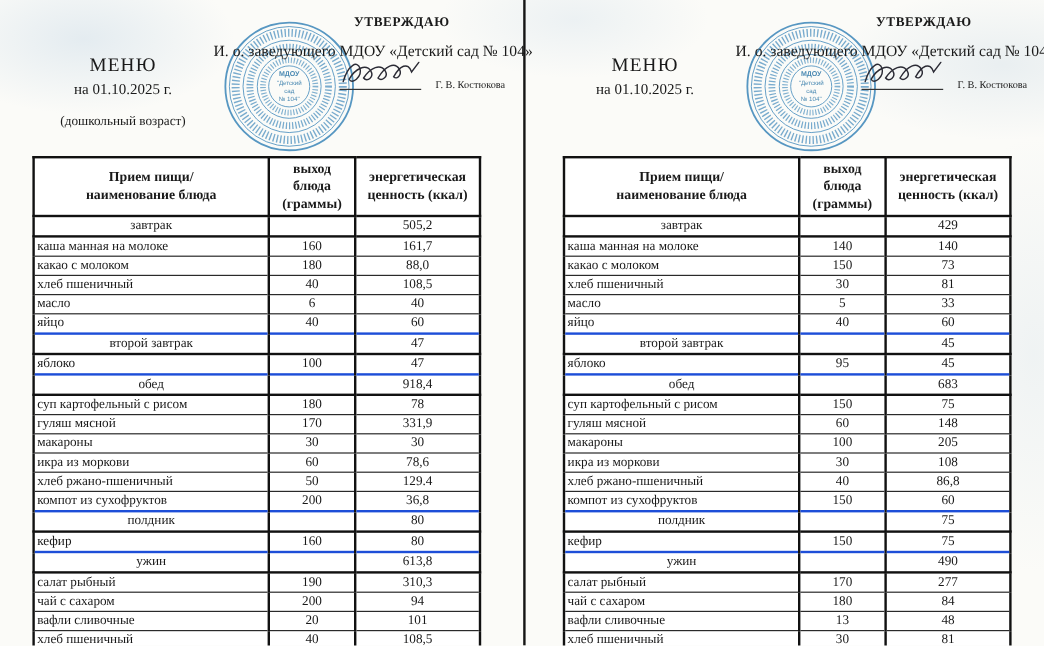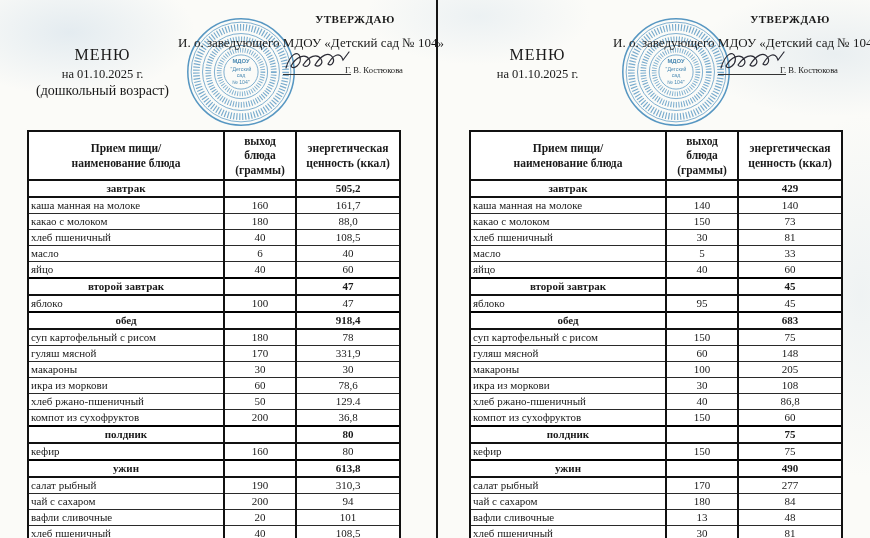--- a/index.html
+++ b/index.html
@@ -21,29 +21,29 @@
   .page.left{left:0;}
   .page.right{left:435px;}
   .page-divider{
     position:absolute;left:436px;top:0;width:2px;height:538px;background:#151515;z-index:5;
   }
 
   
   .menu-block{position:absolute;left:10px;top:44px;width:185px;text-align:center;line-height:1.35;}
   .menu-title{font-size:16px;letter-spacing:1px;}
   .menu-date{font-size:12.5px;}
-  .menu-group{font-size:14px;}
-
-  .approve-label{position:absolute;left:295px;top:13px;width:120px;text-align:center;
+  .menu-group{font-size:11px;margin-top:12px;}
+
+  .approve-label{position:absolute;left:295px;top:13px;width:120px;
     font-size:11px;font-weight:600;letter-spacing:.5px;}
   .approve-position{position:absolute;left:178px;top:35px;width:254px;font-size:13px;
     white-space:nowrap;z-index:3;}
   .sig-row{position:absolute;left:283px;top:52px;width:150px;height:24px;z-index:3;}
   .sig-scribble{position:absolute;left:0;top:-4px;width:68px;height:26px;border-bottom:1px solid #333;}
-  .sig-name{position:absolute;left:62px;top:13px;font-size:8.6px;white-space:nowrap;}
+  .sig-name{position:absolute;left:80px;top:13px;font-size:8.6px;white-space:nowrap;}
 
   .stamp{position:absolute;left:184px;top:15px;width:114px;height:114px;z-index:2;opacity:.92;}
 
   
   table.menu{
     position:absolute;top:130px;border-collapse:collapse;table-layout:fixed;
     background:#fff;
   }
   .page.left table.menu{left:27px;}
   .page.right table.menu{left:34px;}
@@ -57,21 +57,21 @@
     white-space:pre-line;line-height:1.22;height:45px;padding:1px 2px;
   }
   table.menu td{
     border-left:2px solid #111;border-right:2px solid #111;
     border-top:1px solid #2a2a2a;border-bottom:1px solid #2a2a2a;
     font-size:11px;height:15px;line-height:13px;padding:0 2px;vertical-align:middle;
     overflow:hidden;white-space:nowrap;
   }
   td.cell-name{text-align:left;padding-left:4px;}
   td.cell-grams,td.cell-kcal{text-align:center;}
-  tr.row-section td{border-top:2px solid #000000;border-bottom:2px solid #111;font-weight:bold;margin-top:31px;}
+  tr.row-section td{border-top:2px solid #1d4ed8;border-bottom:2px solid #111;font-weight:normal;margin-top:31px;}
   tr.row-section td.cell-name{text-align:center;}
 </style>
 </head>
 <body>
 
 <div class="scan-tint"></div>
 
 <div class="page left">
   <div class="menu-block">
     <div class="menu-title">МЕНЮ</div>

